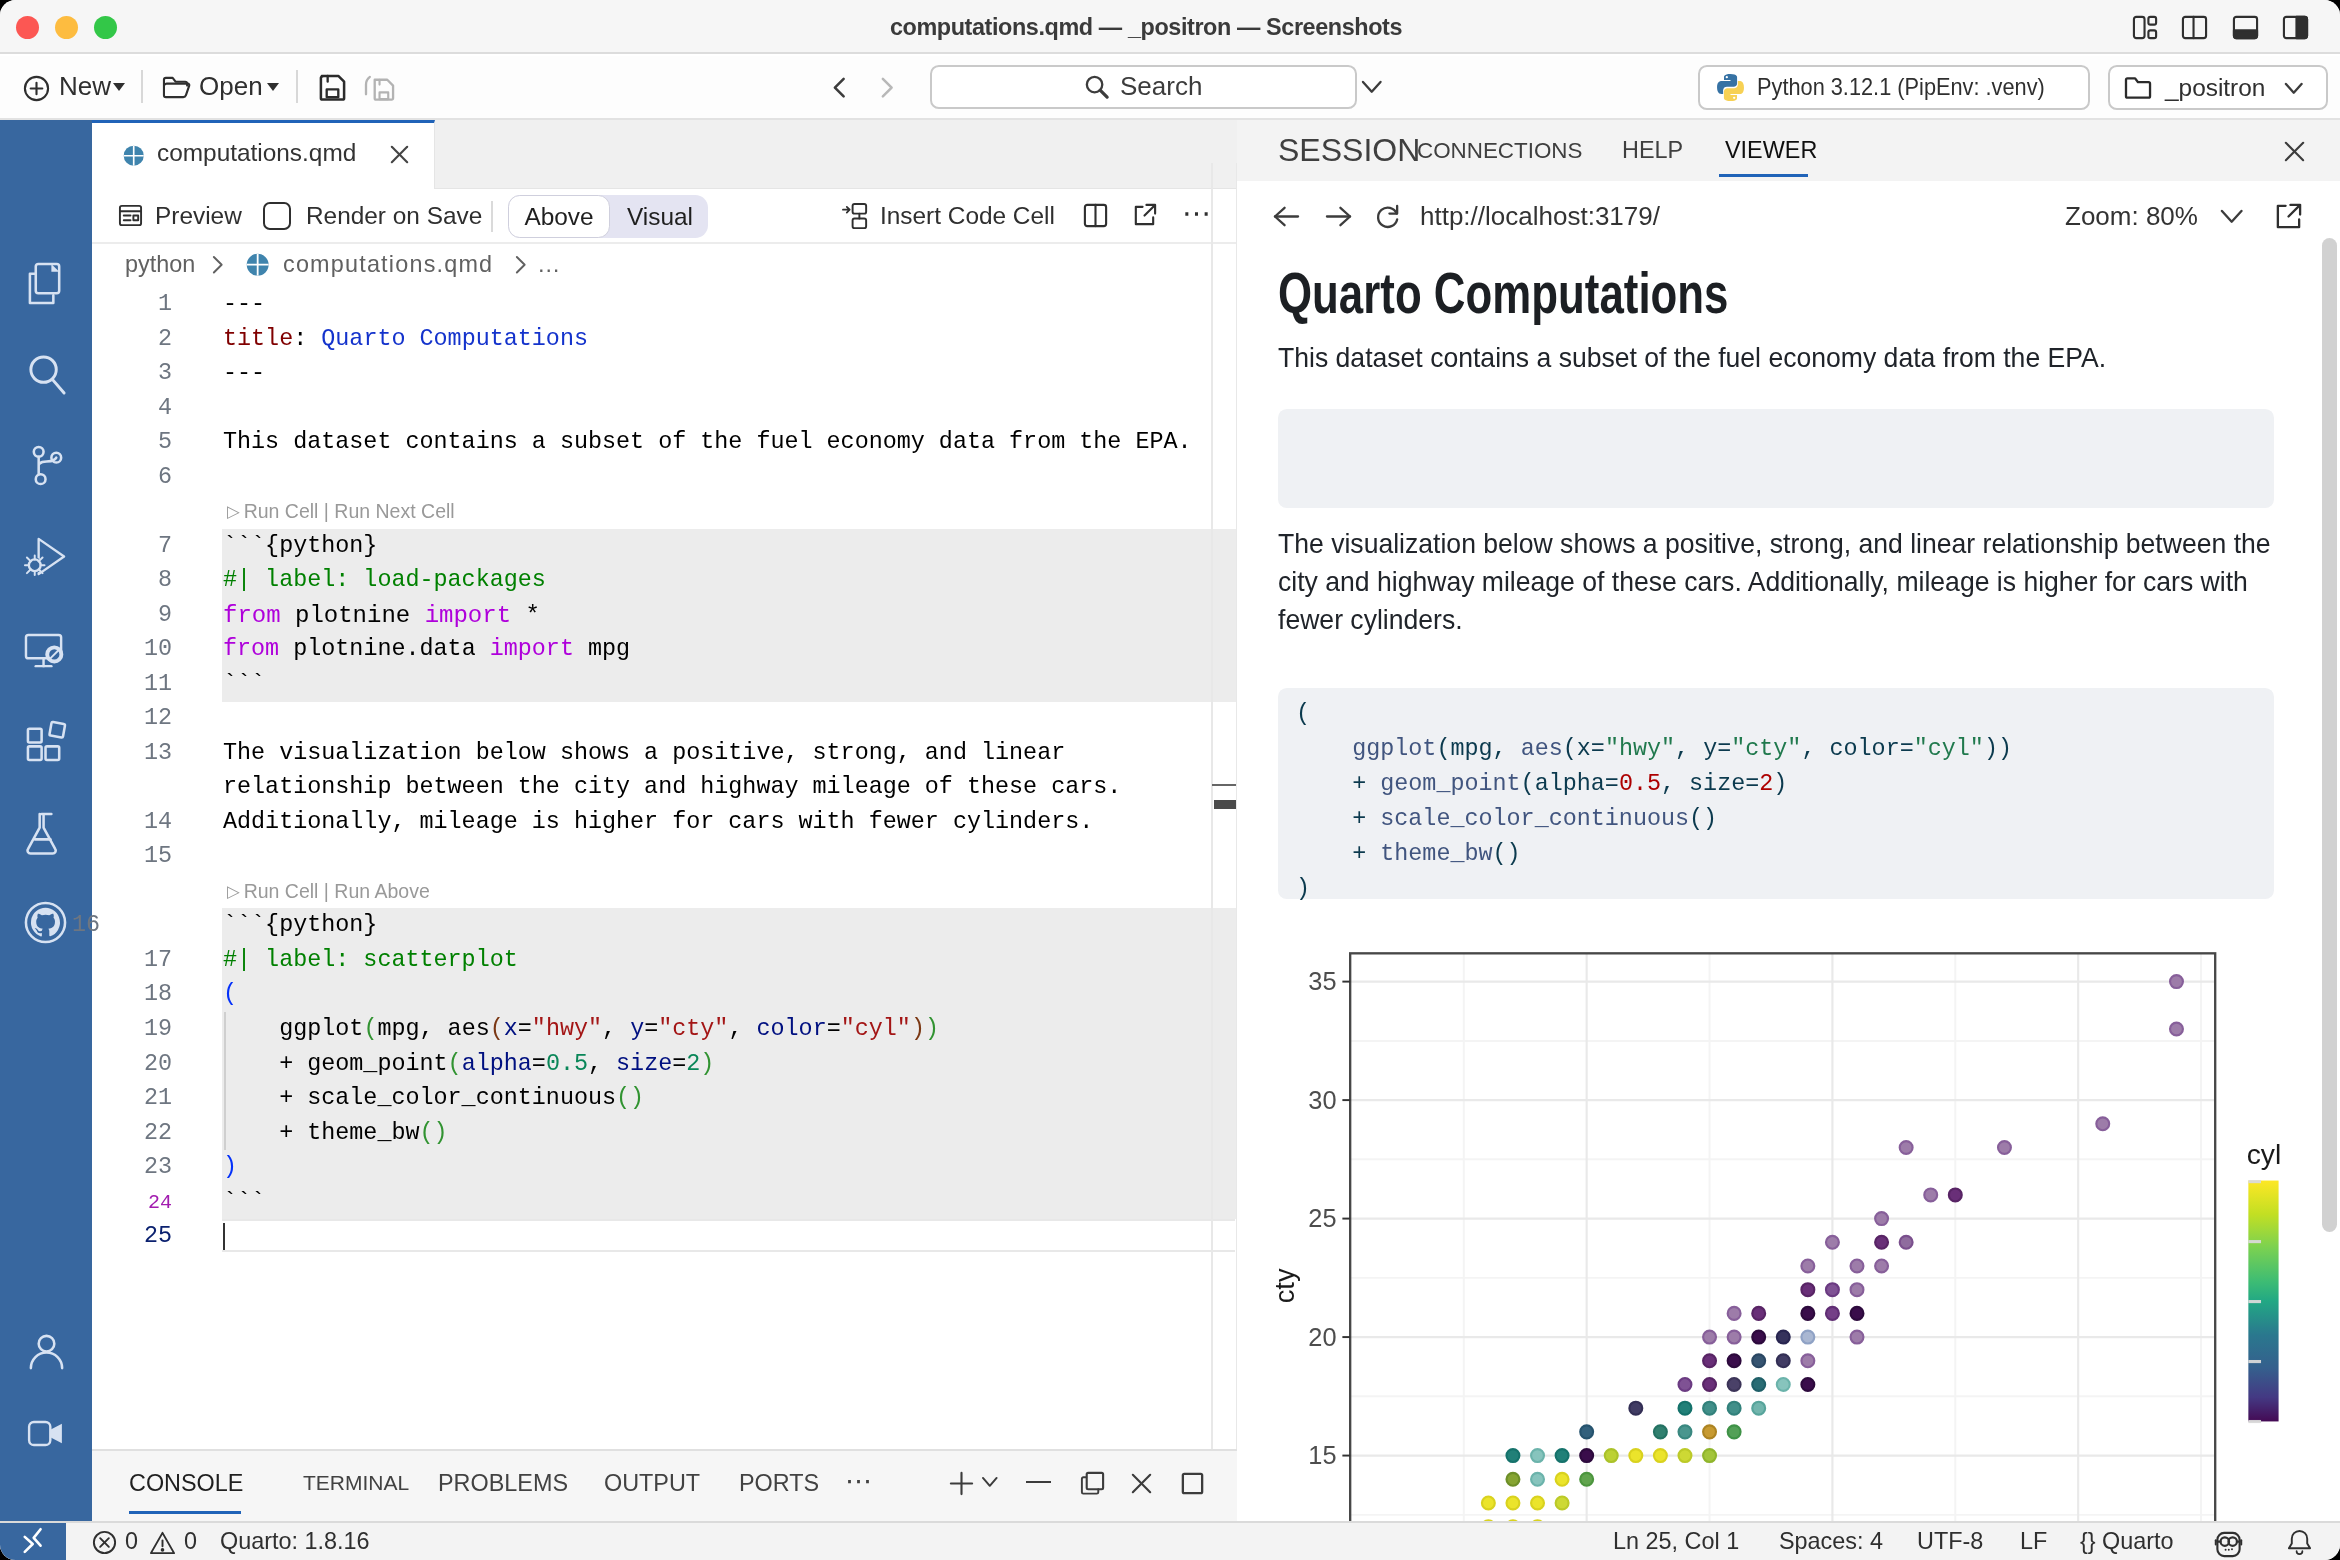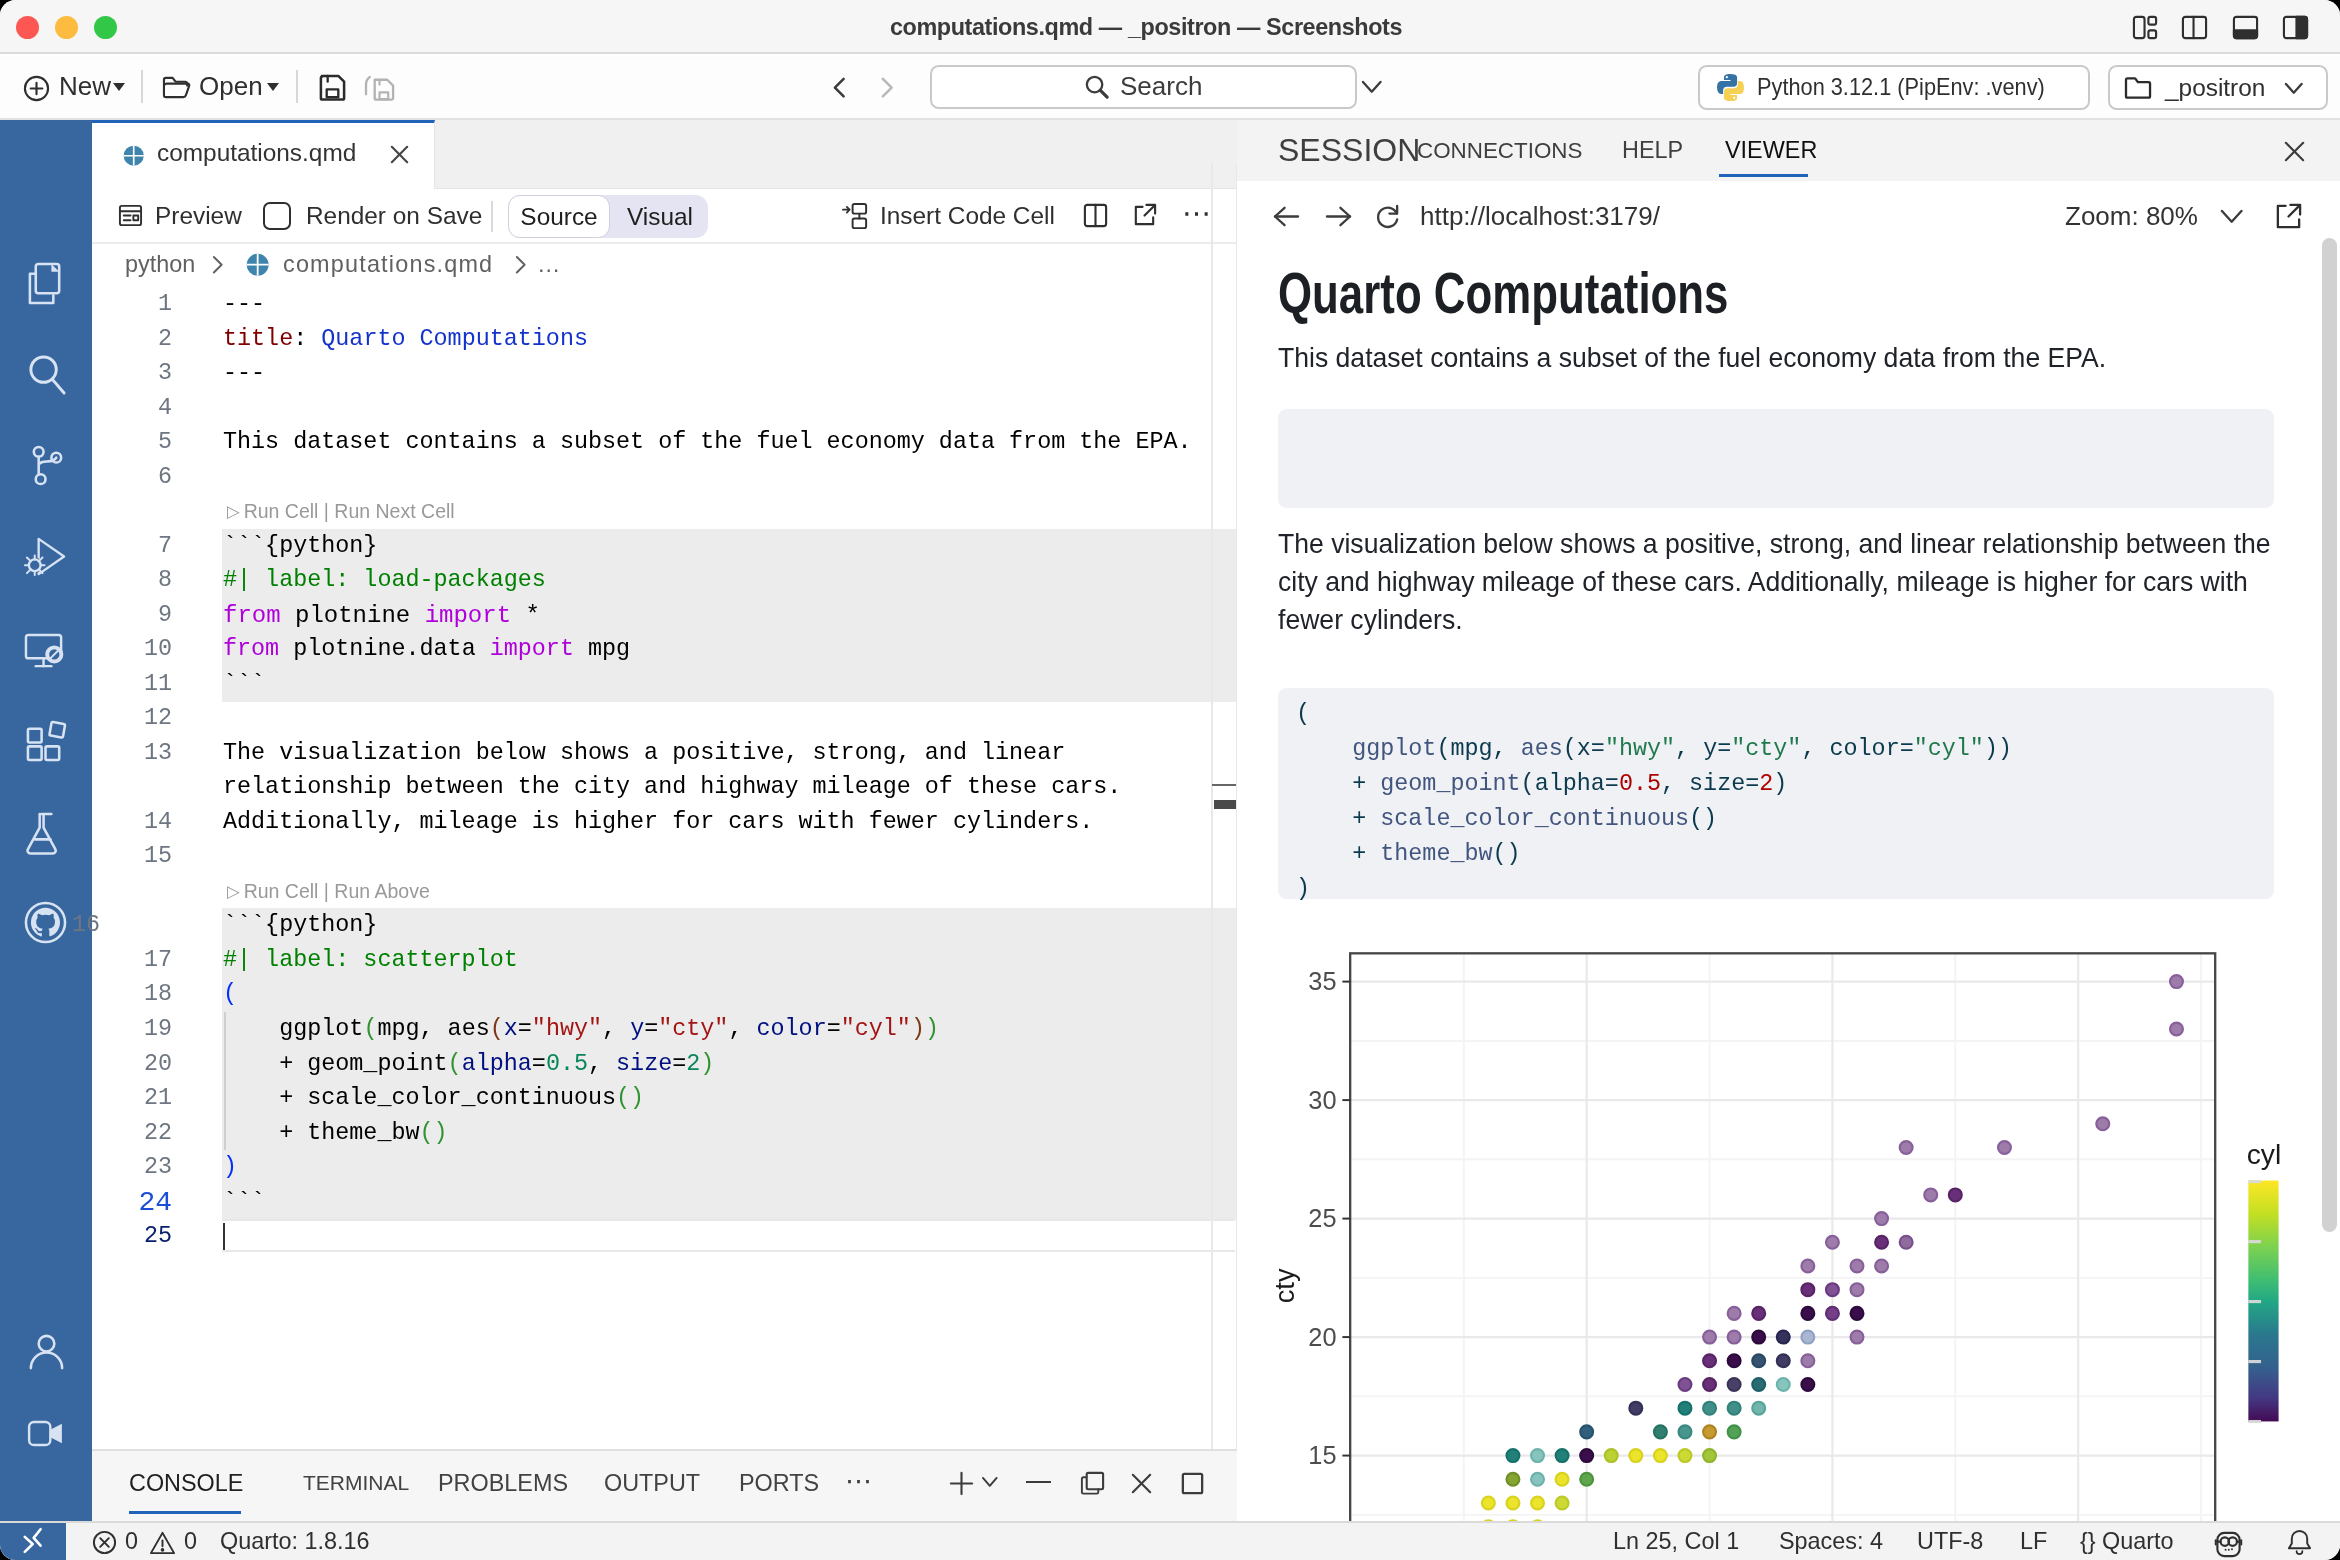--- a/index.html
+++ b/index.html
@@ -167,21 +167,21 @@
             <line x1="2" y1="8.5" x2="24" y2="8.5"></line>
             <line x1="6" y1="13" x2="13" y2="13"></line>
             <line x1="6" y1="18" x2="13" y2="18"></line>
             <rect x="16" y="13" width="5" height="5"></rect>
           </svg></div>
     <div class="abs" style="left:63px;top:0;height:53px;line-height:53px;font-size:24.4px;color:#2f2f2f">Preview</div>
     <div class="abs" style="left:171px;top:12.7px;width:28px;height:28px;border:2.5px solid #2f2f2f;border-radius:6.8px"></div>
     <div class="abs" style="left:214px;top:0;height:53px;line-height:53px;font-size:24.4px;color:#2f2f2f">Render on Save</div>
     <div class="abs" style="left:399px;top:11.7px;width:2px;height:31px;background:#dadada"></div>
     <div class="abs" style="left:416px;top:5.9px;width:200px;height:43px;background:#e4e4f2;border-radius:12.7px"></div>
-    <div class="abs" style="left:416px;top:5.9px;width:102px;height:43px;background:#fff;border:1px solid #cfcfdd;border-radius:11.7px;text-align:center;line-height:41px;font-size:24.4px;color:#1f1f1f">Source</div>
+    <div class="abs" style="left:416px;top:5.9px;width:102px;height:43px;background:#fff;border:1px solid #cfcfdd;border-radius:11.7px;text-align:center;line-height:41px;font-size:24.4px;color:#1f1f1f">Above</div>
     <div class="abs" style="left:519px;top:5.9px;width:98px;height:43px;text-align:center;line-height:43px;font-size:24.4px;color:#1f1f1f">Visual</div>
     <div class="abs" style="left:749px;top:12.7px"><svg width="29" height="29" viewBox="0 0 30 30" fill="none" stroke="#2f2f2f" stroke-width="2" stroke-linecap="round" stroke-linejoin="round">
             <path d="M2 8 h6 M6 5 l3 3 -3 3" stroke-width="1.8"></path>
             <rect x="12" y="2" width="14" height="10" rx="2"></rect>
             <rect x="12" y="17" width="14" height="10" rx="2"></rect>
             <line x1="19" y1="12" x2="19" y2="17"></line>
           </svg></div>
     <div class="abs" style="left:788px;top:0;height:53px;line-height:53px;font-size:24.4px;color:#2f2f2f">Insert Code Cell</div>
     <div class="abs" style="left:990px;top:12.7px"><svg width="27" height="27" viewBox="0 0 28 28" fill="none" stroke="#2f2f2f" stroke-width="2.2" stroke-linecap="round" stroke-linejoin="round">
             <rect x="3" y="3" width="22" height="22" rx="2.5"></rect>
@@ -252,21 +252,21 @@
         <div style="position:absolute;left:0;top:1012px;width:172px;height:35px;line-height:35px;text-align:right;font-size:23.4px;color:#6e7681">19</div>
         <div style="position:absolute;left:223px;top:1012px;height:35px;line-height:35px;font-size:23.4px;white-space:pre">    ggplot<span style="color:#319331">(</span>mpg, aes<span style="color:#7b3814">(</span><span style="color:#001080">x</span>=<span style="color:#a31515">"hwy"</span>, <span style="color:#001080">y</span>=<span style="color:#a31515">"cty"</span>, <span style="color:#001080">color</span>=<span style="color:#a31515">"cyl"</span><span style="color:#7b3814">)</span><span style="color:#319331">)</span></div>
         <div style="position:absolute;left:0;top:1047px;width:172px;height:35px;line-height:35px;text-align:right;font-size:23.4px;color:#6e7681">20</div>
         <div style="position:absolute;left:223px;top:1047px;height:35px;line-height:35px;font-size:23.4px;white-space:pre">    + geom_point<span style="color:#319331">(</span><span style="color:#001080">alpha</span>=<span style="color:#098658">0.5</span>, <span style="color:#001080">size</span>=<span style="color:#098658">2</span><span style="color:#319331">)</span></div>
         <div style="position:absolute;left:0;top:1081px;width:172px;height:35px;line-height:35px;text-align:right;font-size:23.4px;color:#6e7681">21</div>
         <div style="position:absolute;left:223px;top:1081px;height:35px;line-height:35px;font-size:23.4px;white-space:pre">    + scale_color_continuous<span style="color:#319331">(</span><span style="color:#319331">)</span></div>
         <div style="position:absolute;left:0;top:1116px;width:172px;height:35px;line-height:35px;text-align:right;font-size:23.4px;color:#6e7681">22</div>
         <div style="position:absolute;left:223px;top:1116px;height:35px;line-height:35px;font-size:23.4px;white-space:pre">    + theme_bw<span style="color:#319331">(</span><span style="color:#319331">)</span></div>
         <div style="position:absolute;left:0;top:1150px;width:172px;height:35px;line-height:35px;text-align:right;font-size:23.4px;color:#6e7681">23</div>
         <div style="position:absolute;left:223px;top:1150px;height:35px;line-height:35px;font-size:23.4px;white-space:pre"><span style="color:#0431fa">)</span></div>
-        <div style="position:absolute;left:0;top:1185px;width:172px;height:35px;line-height:35px;text-align:right;font-size:28px;color:#1d4ed8">24</div>
+        <div style="position:absolute;left:0;top:1185px;width:172px;height:35px;line-height:35px;text-align:right;font-size:20px;color:#a21caf">24</div>
         <div style="position:absolute;left:223px;top:1185px;height:35px;line-height:35px;font-size:23.4px;white-space:pre">```</div>
         <div style="position:absolute;left:0;top:1219px;width:172px;height:35px;line-height:35px;text-align:right;font-size:23.4px;color:#0b216f">25</div>
         <div style="position:absolute;left:222px;top:1219px;width:1013px;height:33px;border-top:2px solid #e8e8e8;border-bottom:2px solid #e8e8e8"></div>
         <div style="position:absolute;left:223px;top:1223px;width:2.4px;height:27px;background:#333"></div>
   </div>
 
   <div class="abs" style="left:1119px;top:43px;width:1.5px;height:1286px;background:#e8e8e8"></div>
   <div class="abs" style="left:1144px;top:43px;width:1.5px;height:1286px;background:#e8e8e8"></div>
   <div class="abs" style="left:1120px;top:664px;width:24.4px;height:2.4px;background:#666"></div>
   <div class="abs" style="left:1122px;top:680px;width:21.5px;height:8.8px;background:#4a4a4a"></div>

